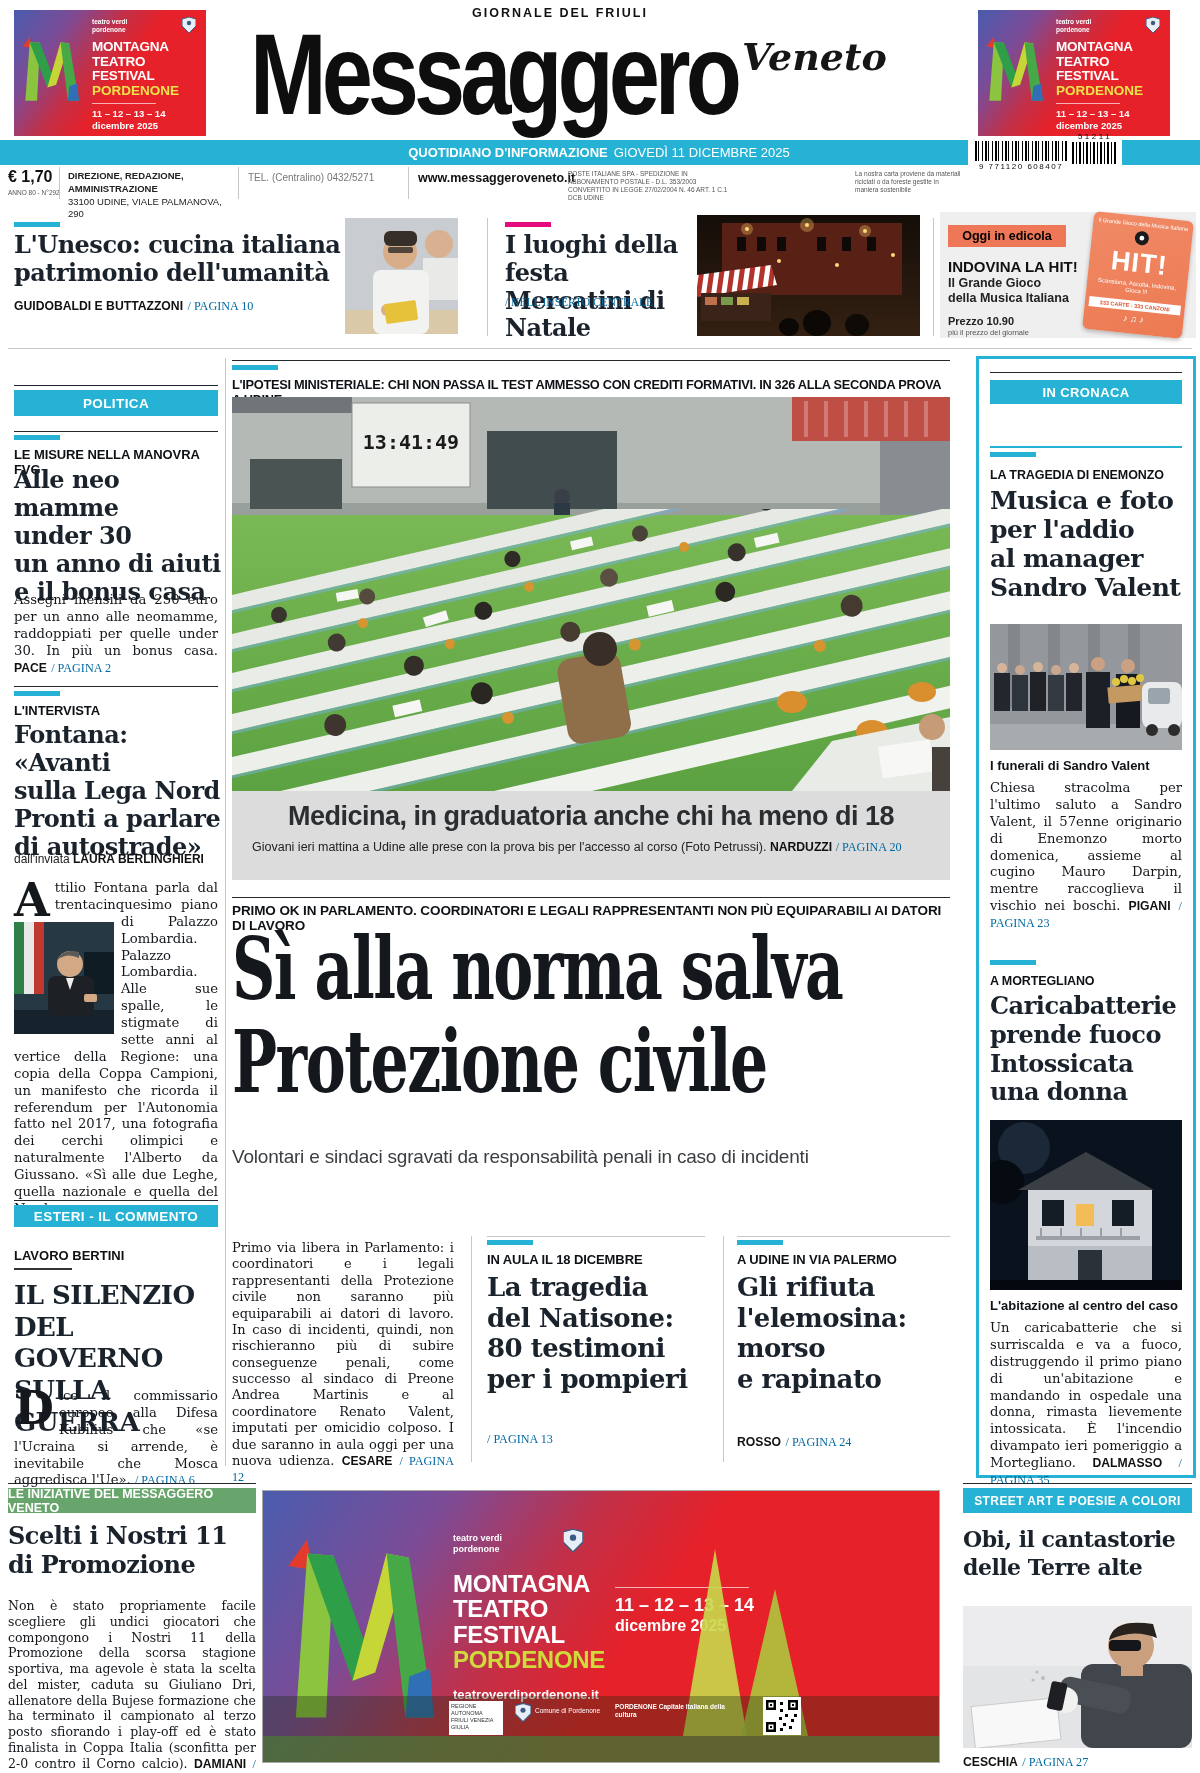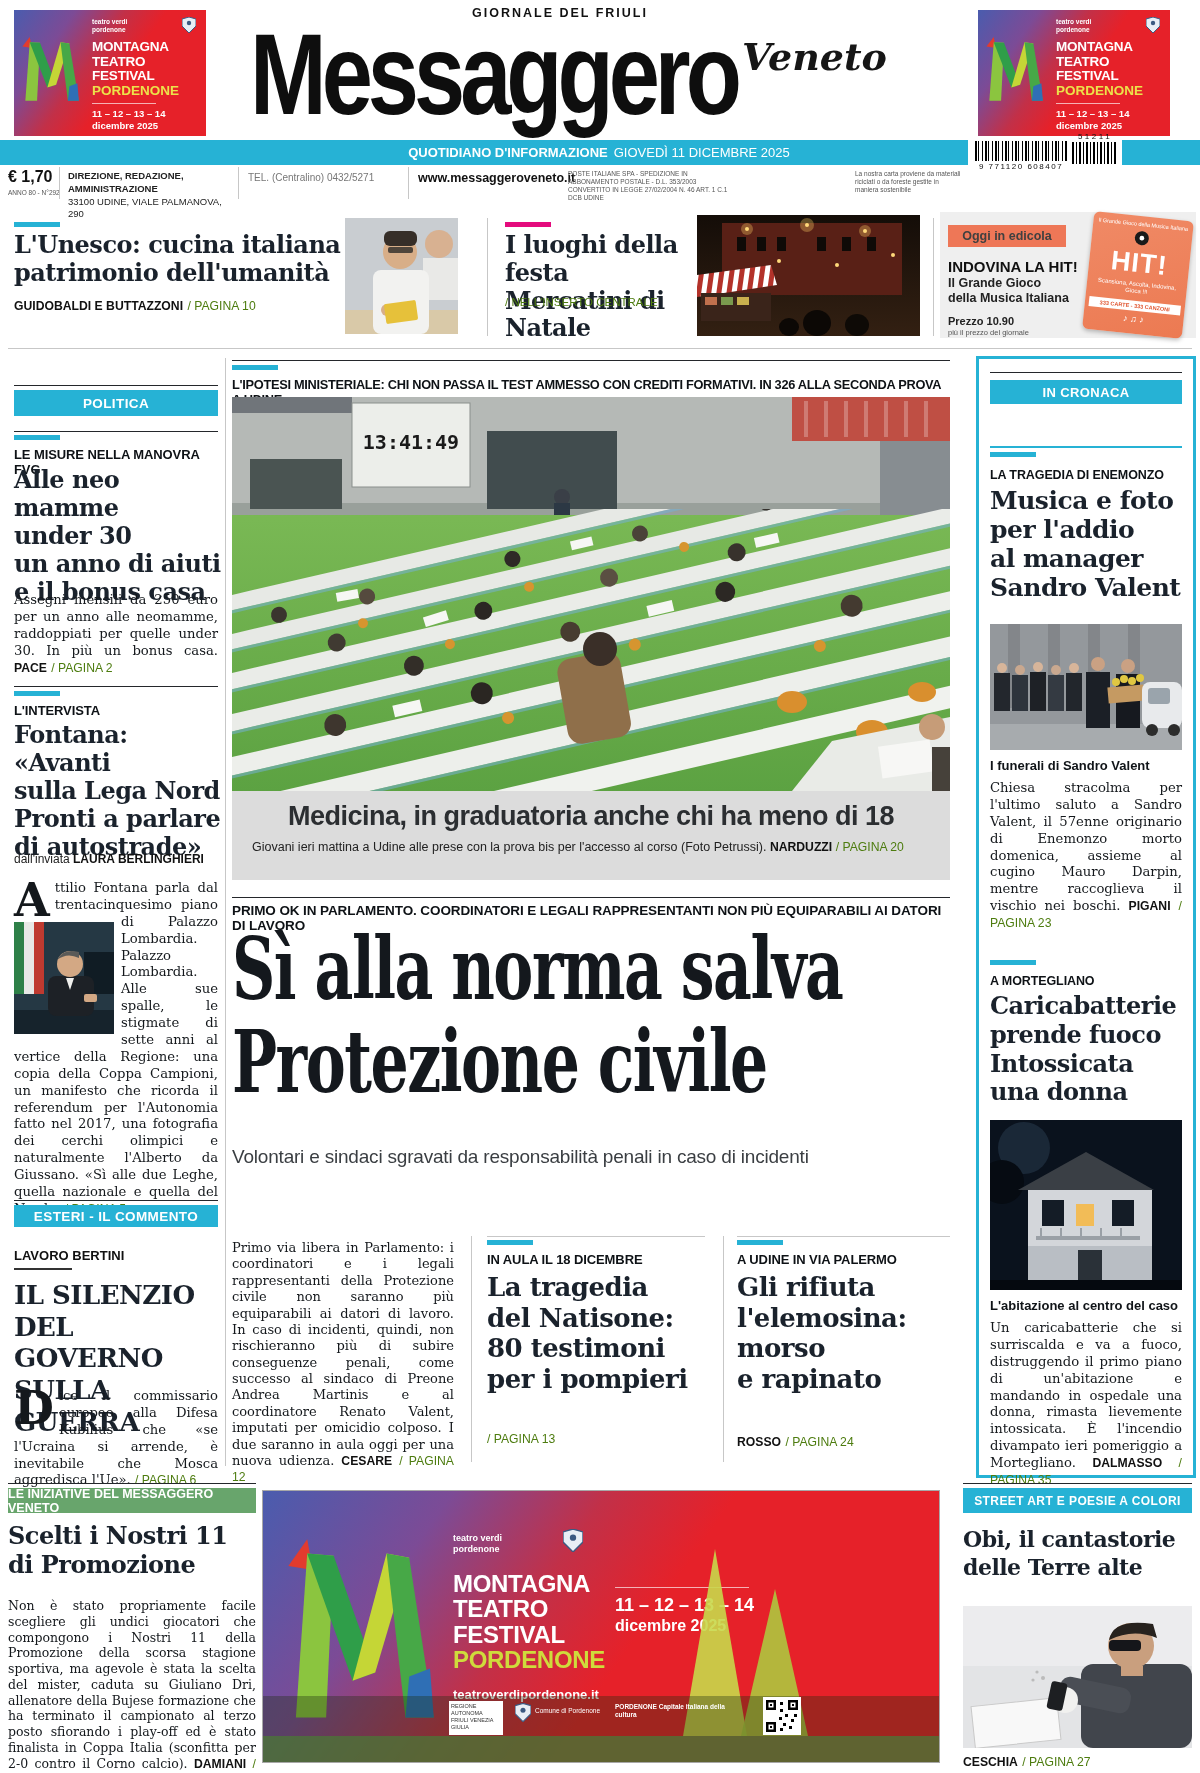--- a/index.html
+++ b/index.html
@@ -7,21 +7,21 @@
   .page{position:relative;width:1200px;height:1773px;background:#fff;overflow:hidden;font-family:"Liberation Sans",sans-serif;color:#14181c}
   .abs{position:absolute}
   .hl{font-family:"DejaVu Serif",serif;font-weight:700;color:#1a222c;letter-spacing:-0.5px}
   .kick{font-weight:700;color:#0e1216;font-size:13px;letter-spacing:-0.1px;font-family:"Liberation Sans",sans-serif}
   .secbox{background:#26b2d5;color:#fff;font-weight:700;text-align:center;font-size:13.5px;letter-spacing:.4px;display:flex;align-items:center;justify-content:center}
   .tick{height:5px;width:46px;background:#26b2d5}
   .rule{background:#24272b;height:1px}
   .grule{background:#c7c7c7}
   .btx{font-family:"DejaVu Serif",serif;font-size:13.2px;line-height:1.28;color:#14181c;text-align:justify}
   .au{font-family:"Liberation Sans",sans-serif;font-weight:700;font-size:12.2px;color:#111}
-  .pg{font-family:Liberation Sans, sans-serif;font-weight:400;font-size:12.2px;color:#4d7c0f}
+  .pg{font-family:Liberation Serif, serif;font-weight:400;font-size:12.2px;color:#0369a1}
   .dropcap{float:left;font-family:"DejaVu Serif",serif;font-weight:700;font-size:46px;line-height:36px;padding:2px 5px 0 0;color:#14181c}
   .cap{font-weight:700;font-size:13px;color:#101418}
   .photo-float{float:left;clear:left;width:100px;height:112px;margin:4px 7px 2px 0;background:#20333c;overflow:hidden}
   .fest{background:linear-gradient(125deg,#4a5cae 0%,#7c4b96 22%,#c23048 40%,#e62129 55%,#e62129 100%);overflow:hidden}
   .fest .t1{font-size:13.5px;font-weight:700;color:#fff;line-height:1.08;letter-spacing:-0.2px}
   .fest .t2{font-size:13.5px;font-weight:700;color:#ece24a;line-height:1.08}
   .whitebar{background:rgba(255,255,255,.65);height:1px}
   .bar-cyan{background:#26b2d5}
   .tiny{font-size:6.5px;line-height:1.25;color:#555}
 </style>
@@ -181,21 +181,21 @@
     <rect x="4" y="78" width="70" height="28" fill="#3a241a"></rect>
     <rect x="8" y="82" width="12" height="8" fill="#c0704d"></rect>
       <rect x="24" y="82" width="12" height="8" fill="#7a9a4e"></rect>
       <rect x="40" y="82" width="12" height="8" fill="#c9b04e"></rect>
     <ellipse cx="120" cy="108" rx="14" ry="13" fill="#0c0805"></ellipse>
       <ellipse cx="160" cy="110" rx="12" ry="11" fill="#0e0a06"></ellipse>
       <ellipse cx="92" cy="112" rx="10" ry="9" fill="#0c0805"></ellipse>
   </svg>
   <div class="abs grule" style="left:933px;top:218px;width:1px;height:118px"></div>
   <div class="abs" style="left:940px;top:212px;width:256px;height:126px;background:#efefef">
-    <div class="abs" style="left:8px;top:13px;width:118px;height:22px;background:#ee7757;color:#404040;font-weight:700;font-size:12.5px;display:flex;align-items:center;justify-content:center">Oggi in edicola</div>
+    <div class="abs" style="left:8px;top:13px;width:118px;height:22px;background:#ee7757;color:#000000;font-weight:700;font-size:12.5px;display:flex;align-items:center;justify-content:center">Oggi in edicola</div>
     <div class="abs" style="left:8px;top:46px;font-size:15px;font-weight:700;color:#111">INDOVINA LA HIT!</div>
     <div class="abs" style="left:8px;top:64px;font-size:12.5px;font-weight:700;line-height:1.2;color:#222">
       <div>Il Grande Gioco</div>
         <div>della Musica Italiana</div>
     </div>
     <div class="abs" style="left:8px;top:103px;font-size:11px;font-weight:700;color:#222">Prezzo 10.90</div>
     <div class="abs" style="left:8px;top:116px;font-size:7.5px;color:#555">più il prezzo del giornale</div>
     <div class="abs" style="left:148px;top:4px;width:100px;height:118px;background:linear-gradient(160deg,#f08a66,#ec7a52);border-radius:6px;transform:rotate(6deg);box-shadow:0 2px 4px rgba(0,0,0,.25);padding:5px 4px;text-align:center">
       <div style="font-size:5.5px;color:#fff;line-height:1.2">Il Grande Gioco della Musica Italiana</div>
       <svg width="16" height="16" viewBox="0 0 16 16" style="margin-top:2px">

